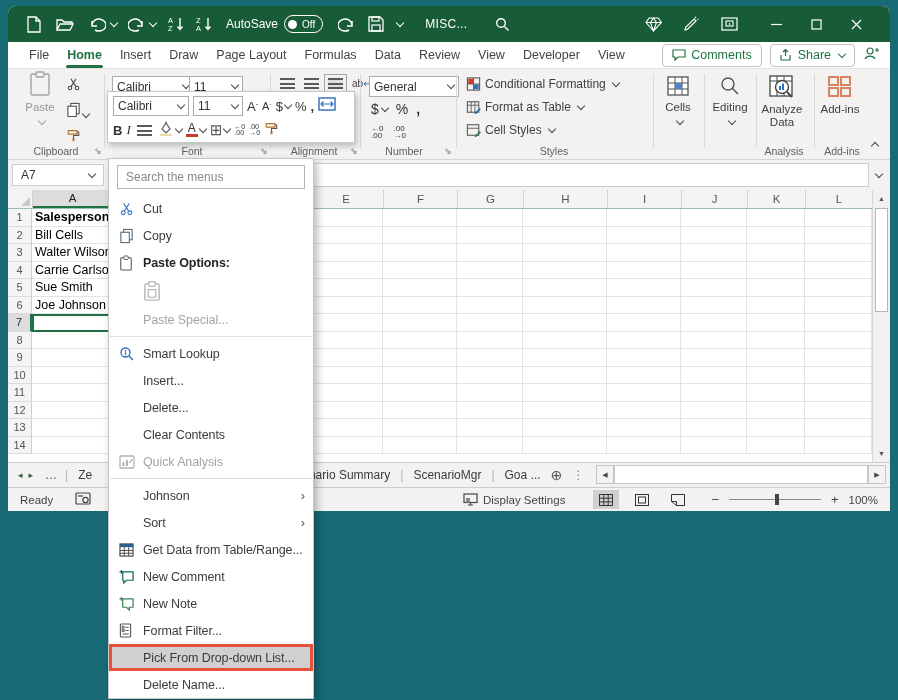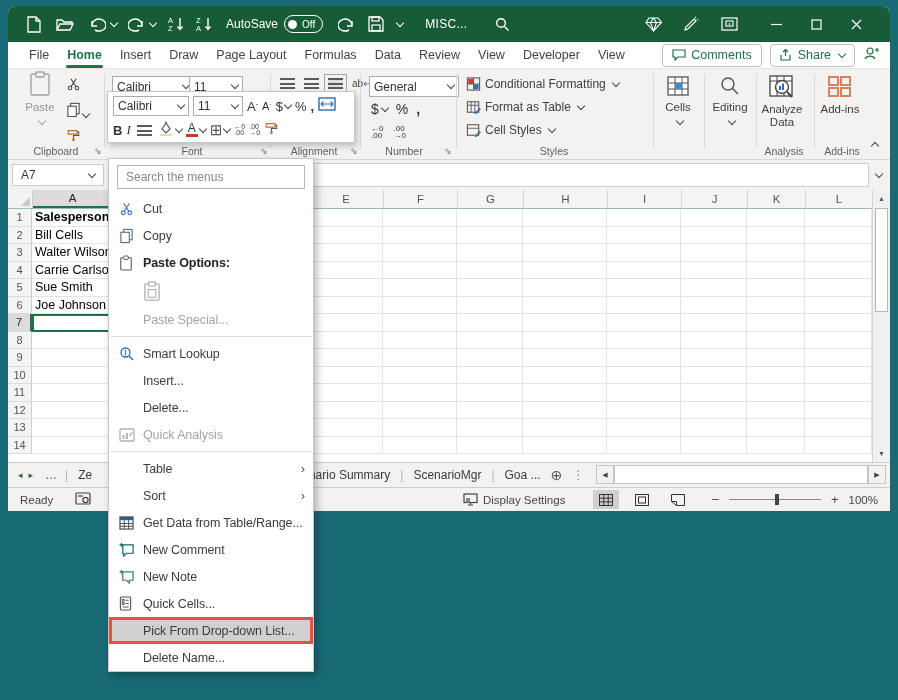--- a/index.html
+++ b/index.html
@@ -792,35 +792,39 @@
      <span class="lbl">Smart Lookup</span>
    </div>
    <div class="mi">
      <span class="ic"></span>
      <span class="lbl">Insert...</span>
    </div>
    <div class="mi">
      <span class="ic"></span>
      <span class="lbl">Delete...</span>
    </div>
+   <div class="mi">
+     <span class="ic"></span>
+     <span class="lbl">Clear Contents</span>
+   </div>
    <div class="mi disabled">
      <span class="ic">
           <svg width="16" height="14" viewBox="0 0 16 14">
             <rect x="1" y="1" width="14" height="12" rx="1" fill="none" stroke="#b5b3b1" stroke-width="1.3"></rect>
             <rect x="3.5" y="7" width="2" height="4" fill="#b5b3b1"></rect>
             <rect x="7" y="5" width="2" height="6" fill="#b5b3b1"></rect>
             <path d="M10.5 8 l3 -4" stroke="#b5b3b1" stroke-width="1.3"></path>
           </svg>
         </span>
      <span class="lbl">Quick Analysis</span>
    </div>
    <div class="msep"></div>
    <div class="mi">
      <span class="ic"></span>
-     <span class="lbl">Table</span>
+     <span class="lbl">Johnson</span>
      <span class="subarrow">›</span>
    </div>
    <div class="mi">
      <span class="ic"></span>
      <span class="lbl">Sort</span>
      <span class="subarrow">›</span>
    </div>
    <div class="mi">
      <span class="ic">
           <svg width="15" height="14" viewBox="0 0 16 15">
@@ -851,21 +855,21 @@
    </div>
    <div class="mi">
      <span class="ic">
           <svg width="13" height="15" viewBox="0 0 14 16">
             <rect x="1.5" y="1" width="11" height="14" rx="1" fill="none" stroke="#555" stroke-width="1.2"></rect>
             <rect x="3.5" y="3.5" width="2" height="2" fill="none" stroke="#555" stroke-width="1"></rect>
             <rect x="3.5" y="7" width="2" height="2" fill="none" stroke="#555" stroke-width="1"></rect>
             <path d="M7 4.5 h3.5 M7 8 h3.5 M4 11.8 h6.5" stroke="#555" stroke-width="1.1"></path>
           </svg>
         </span>
-     <span class="lbl">Quick Cells...</span>
+     <span class="lbl">Format Filter...</span>
    </div>
    <div class="mi hl">
      <span class="ic"></span>
      <span class="lbl">Pick From Drop-down List...</span>
    </div>
    <div class="mi">
      <span class="ic"></span>
      <span class="lbl">Delete Name...</span>
    </div>
  </div>

